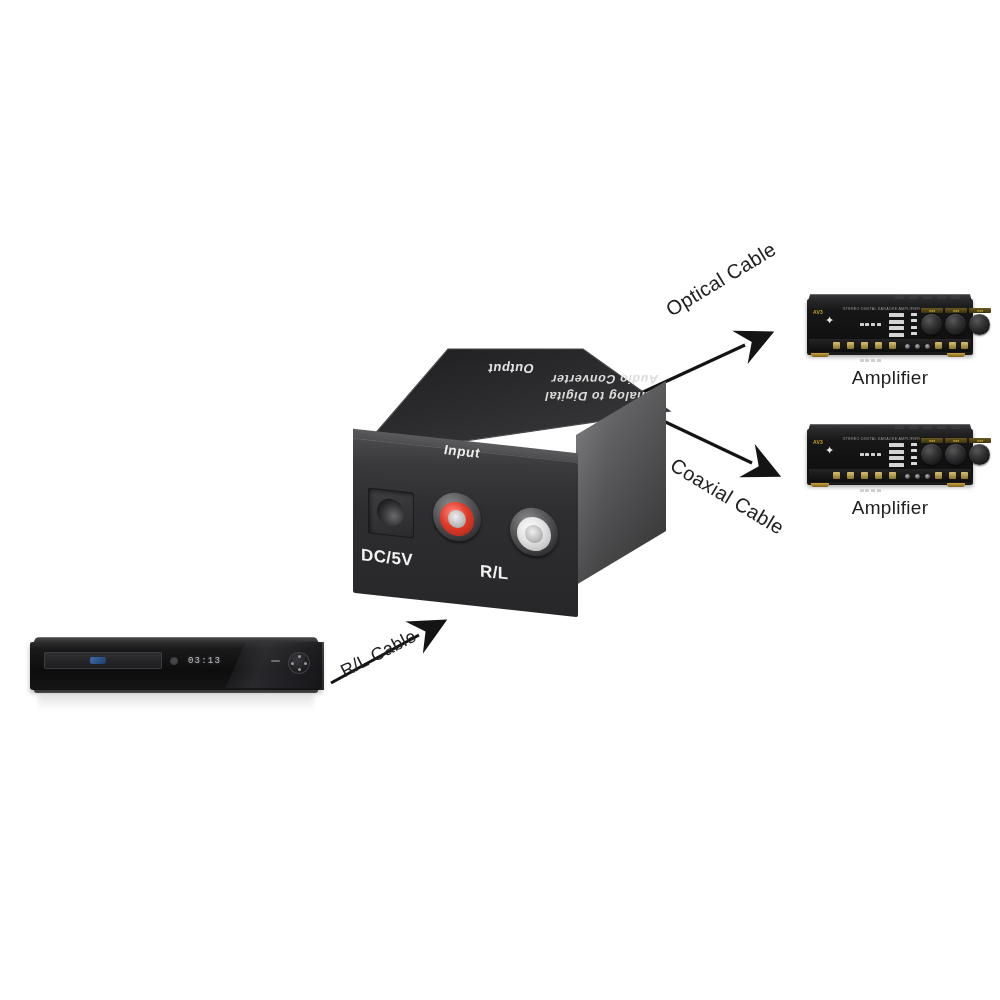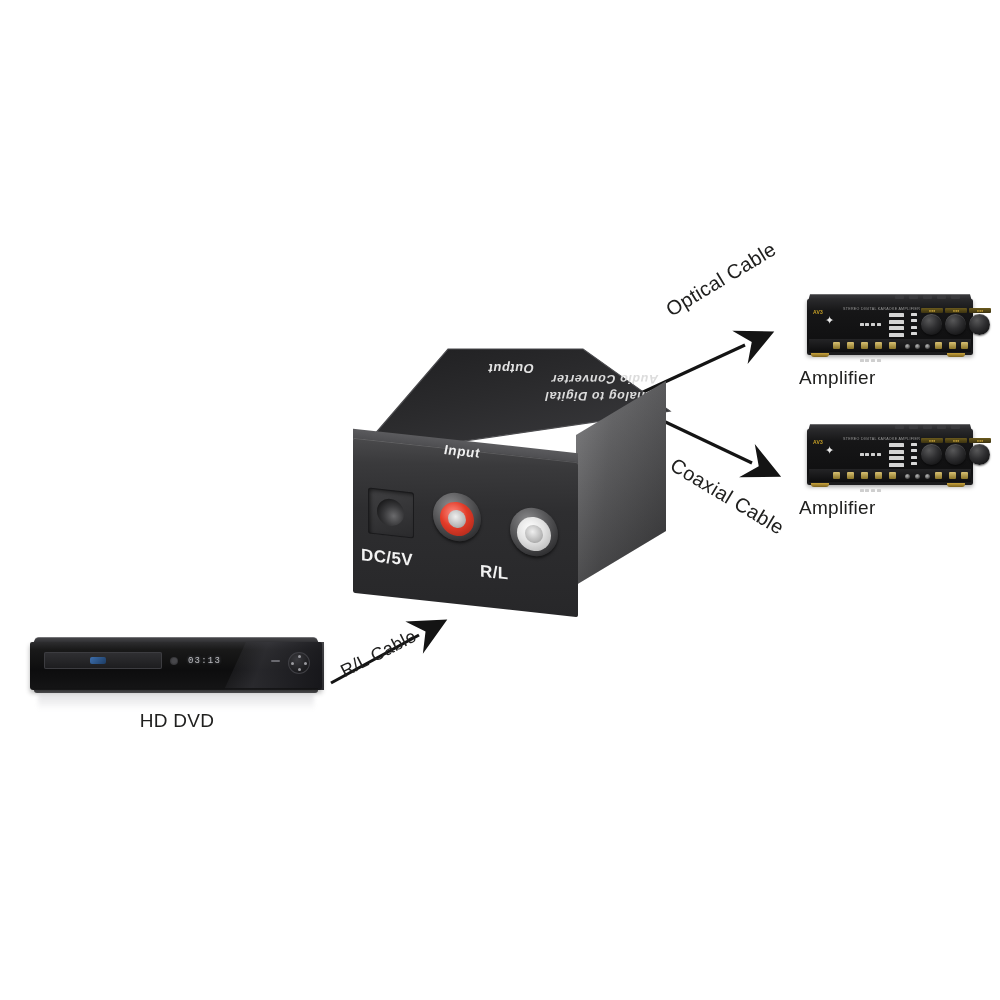--- a/index.html
+++ b/index.html
@@ -96,21 +96,21 @@
                 background:linear-gradient(180deg,#6b5a1d,#3c3310);border-radius:1px;
                 line-height:5px;overflow:hidden;}
   .amp .strip{position:absolute;left:10px;top:52px;width:162px;height:13px;
               background:linear-gradient(180deg,#242426,#0d0d0e);}
   .amp .term{position:absolute;top:55px;width:7px;height:7px;border-radius:1px;
              background:linear-gradient(180deg,#d8c173,#8a7428);}
   .amp .rcaport{position:absolute;top:57px;width:5px;height:5px;border-radius:50%;
                 background:radial-gradient(circle at 40% 35%,#bcbcbc,#4a4a4a 70%,#1a1a1a);}
   .amp .foot{position:absolute;top:66px;width:18px;height:4px;border-radius:0 0 3px 3px;
              background:linear-gradient(180deg,#caa43c,#7a6220);}
-  .amp .ampcap{position:absolute;left:0;top:80px;width:182px;text-align:left;}
+  .amp .ampcap{position:absolute;left:0;top:80px;width:182px;text-align:center;}
 
   
   #dvd{position:absolute;left:22px;top:628px;width:310px;height:100px;}
   #dvd .case{position:absolute;left:8px;top:14px;width:292px;height:48px;
              background:linear-gradient(180deg,#2d2d2f 0%,#191919 16%,#0d0d0e 60%,#151516 100%);
              border-radius:2px 2px 3px 3px;box-shadow:0 3px 5px rgba(0,0,0,.3);}
   #dvd .top{position:absolute;left:10px;top:8px;width:288px;height:10px;
             background:linear-gradient(180deg,#46464a,#232325);border-radius:3px 3px 0 0;
             transform:perspective(160px) rotateX(26deg);transform-origin:bottom center;}
   #dvd .glossy{position:absolute;right:8px;top:14px;width:100px;height:48px;
@@ -348,16 +348,15 @@
     <div class="navpad">
       <span class="navdot" style="left:9.5px;top:2.5px;"></span>
       <span class="navdot" style="left:9.5px;top:16px;"></span>
       <span class="navdot" style="left:3px;top:9.5px;"></span>
       <span class="navdot" style="left:16px;top:9.5px;"></span>
     </div>
 
     <div class="base"></div>
     <div class="refl"></div>
 
-    <div class="dvdcap cap">HD DVD</div>
   </div>
 
 </div>
 
 </body></html>

